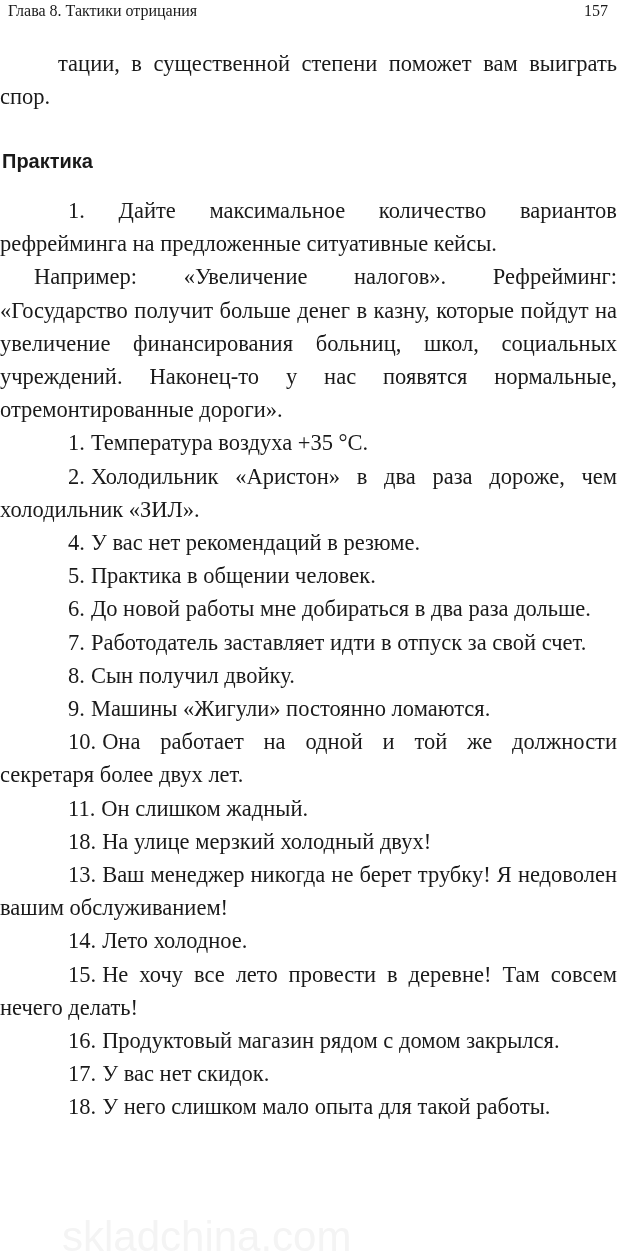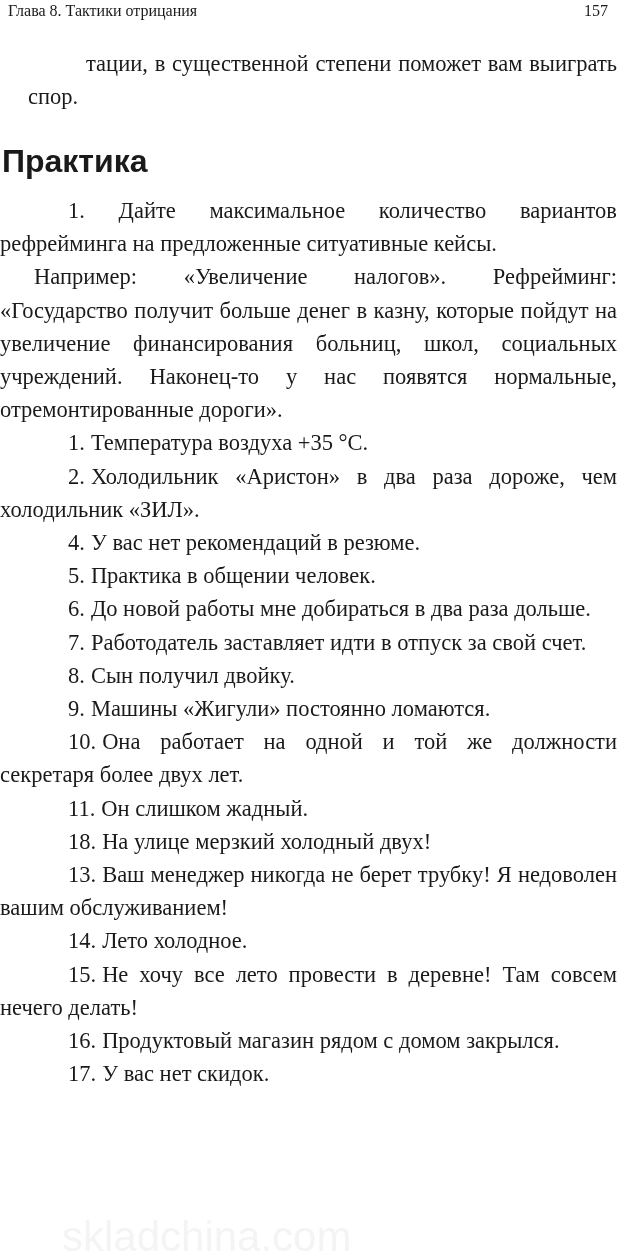--- a/index.html
+++ b/index.html
@@ -41,21 +41,21 @@
     .content p {
       margin: 0;
       text-indent: 34px;
     }
     .content p.top-cont {
       text-indent: 34px;
     }
     .section-title {
       font-family: "Liberation Sans", sans-serif;
       font-weight: bold;
-      font-size: 32px;
+      font-size: 20px;
       line-height: 30px;
       margin: 0;
       position: absolute;
       left: 2px;
       top: 146px;
     }
     .block1 { position: absolute; left: 0; top: 47px; width: 617px; }
     .block2 { position: absolute; left: 0; top: 194px; width: 617px; }
     .num {
       display: inline-block;
@@ -74,21 +74,21 @@
   </style>
 </head>
 <body>
 
 <div class="running-header">
   <span class="chapter">Глава 8. Тактики отрицания</span>
   <span class="page-num">157</span>
 </div>
 
 <div class="content block1">
-  <p class="top-cont" style="padding-left:6px;text-indent:58px;margin-left:22px;">тации, в существенной степени поможет вам выиграть спор.</p>
+  <p class="top-cont" style="padding-left:0;text-indent:58px;">тации, в существенной степени поможет вам выиграть спор.</p>
 </div>
 
 <h2 class="section-title">Практика</h2>
 
 <div class="content block2">
   <p>
     <span class="num">1.</span>
     <span>Дайте максимальное количество вариантов рефрейминга на предложенные ситуативные кейсы.</span>
   </p>
   <p>Например: «Увеличение налогов». Рефрейминг: «Государство получит больше денег в казну, которые пойдут на увеличение финансирования больниц, школ, социальных учреждений. Наконец-то у нас появятся нормальные, отремонтированные дороги».</p>
@@ -102,15 +102,16 @@
   <p class="list-item"><span class="num">8.</span><span>Сын получил двойку.</span></p>
   <p class="list-item"><span class="num">9.</span><span>Машины «Жигули» постоянно ломаются.</span></p>
   <p class="list-item"><span class="num">10.</span><span>Она работает на одной и той же должности секретаря более двух лет.</span></p>
   <p class="list-item"><span class="num">11.</span><span>Он слишком жадный.</span></p>
   <p class="list-item"><span class="num">18.</span><span>На улице мерзкий холодный двух!</span></p>
   <p class="list-item"><span class="num">13.</span><span>Ваш менеджер никогда не берет трубку! Я недоволен вашим обслуживанием!</span></p>
   <p class="list-item"><span class="num">14.</span><span>Лето холодное.</span></p>
   <p class="list-item"><span class="num">15.</span><span>Не хочу все лето провести в деревне! Там совсем нечего делать!</span></p>
   <p class="list-item"><span class="num">16.</span><span>Продуктовый магазин рядом с домом закрылся.</span></p>
   <p class="list-item"><span class="num">17.</span><span>У вас нет скидок.</span></p>
+  <p class="list-item"><span class="num">18.</span><span>У него слишком мало опыта для такой работы.</span></p>
 </div>
 
 <div class="watermark">skladchina.com</div>
 
 </body></html>

